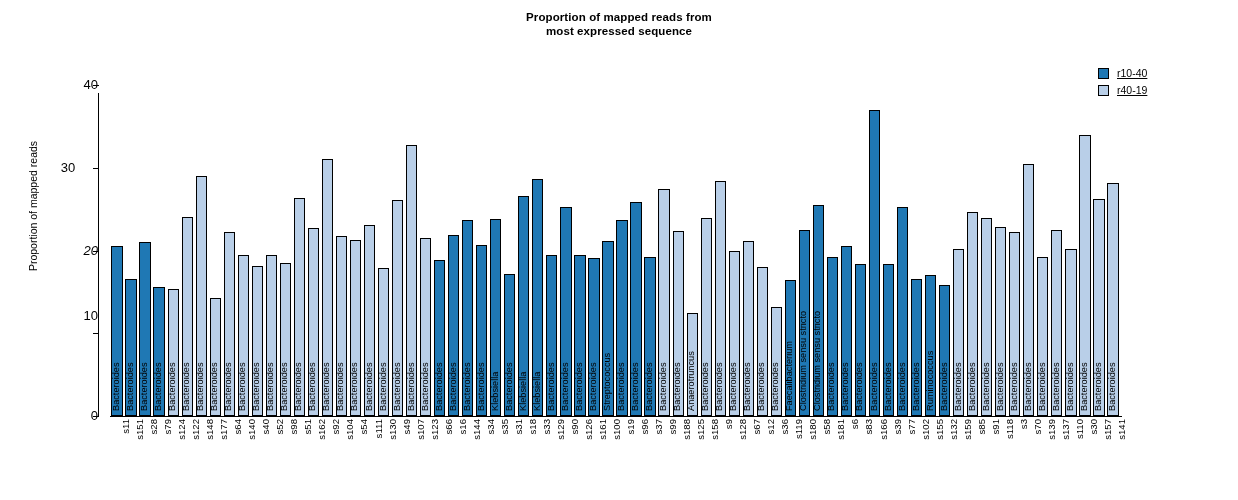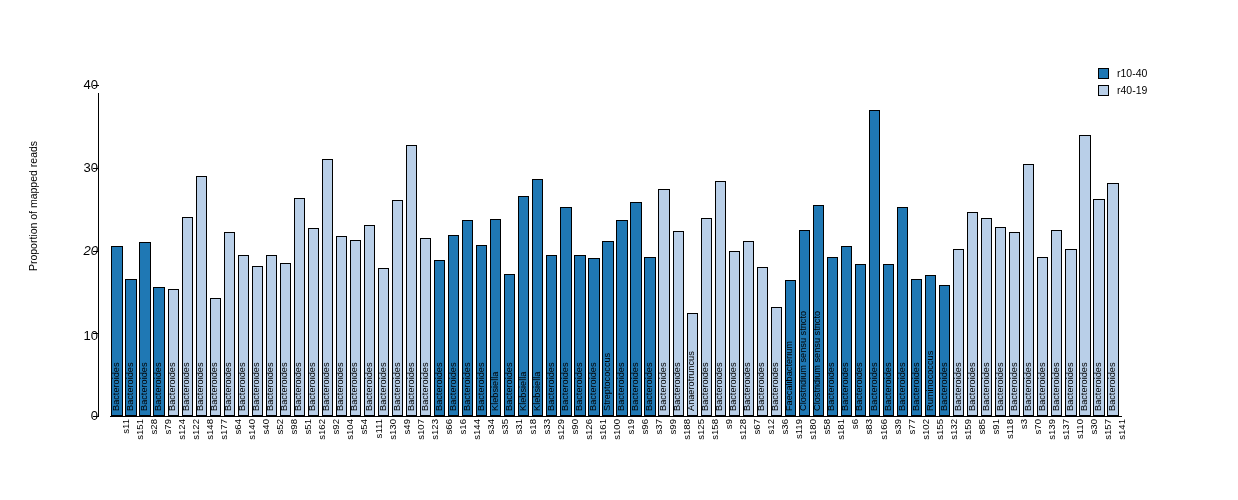--- a/index.html
+++ b/index.html
@@ -36,20 +36,21 @@
     letter-spacing: 0.1px;
   }
   #chart-title .line2 { display: block; }
 
   
   #legend {
     position: absolute;
     left: 1098px;
     top: 66px;
     width: 130px;
+    text-decoration: underline;
   }
   .legend-row {
     display: flex;
     align-items: center;
     height: 15px;
     margin-bottom: 2px;
   }
   .legend-swatch {
     width: 9px;
     height: 9px;
@@ -159,50 +160,54 @@
     line-height: 9px;
     white-space: nowrap;
     text-align: right;
   }
 </style>
 </head>
 <body>
 
 <div id="chart-root">
 
+  <div id="chart-title">
+    <span>Proportion of mapped reads from</span>
+    <span class="line2">most expressed sequence</span>
+  </div>
 
   <div id="legend">
     <div class="legend-row">
       <span class="legend-swatch" style="background: rgb(31, 120, 180);"></span>
       <span class="legend-label">r10-40</span>
     </div>
     <div class="legend-row">
       <span class="legend-swatch" style="background: rgb(185, 207, 232);"></span>
       <span class="legend-label">r40-19</span>
     </div>
   </div>
 
   <div id="y-axis-title">Proportion of mapped reads</div>
   <div id="y-axis-line"></div>
   <div id="y-ticks">
       <div class="y-tick" style="top: 416px; left: 93px; width: 6px;"></div>
       <div class="y-tick-wrap" style="top: 416px;">
         <div class="y-tick-label" style="top: -5px; position: absolute;">0</div>
       </div>
       <div class="y-tick" style="top: 333.25px; left: 93px; width: 6px;"></div>
-      <div class="y-tick-wrap" style="top: 336px;">
+      <div class="y-tick-wrap" style="top: 316px;">
         <div class="y-tick-label" style="top: -5px; position: absolute;">10</div>
       </div>
       <div class="y-tick" style="top: 250.5px; left: 93px; width: 6px;"></div>
       <div class="y-tick-wrap" style="top: 250.5px; font-style: italic;">
         <div class="y-tick-label" style="top: -5px; position: absolute;">20</div>
       </div>
       <div class="y-tick" style="top: 167.75px; left: 93px; width: 6px;"></div>
       <div class="y-tick-wrap" style="top: 167.75px;">
-        <div class="y-tick-label" style="top: -5px; position: absolute;">30</div>
+        <div class="y-tick-label" style="top: -5px; position: absolute; text-align: center;">30</div>
       </div>
       <div class="y-tick" style="top: 85px; left: 93px; width: 6px;"></div>
       <div class="y-tick-wrap" style="top: 85px;">
         <div class="y-tick-label" style="top: -5px; position: absolute;">40</div>
       </div>
     </div>
 
   <div id="plot-area">
       <div class="bar" title="s11: 20.5" style="left: 1.4px; width: 11.22px; height: 169.64px; background: rgb(31, 120, 180);">
         <span class="bar-label">Bacteroides</span>

